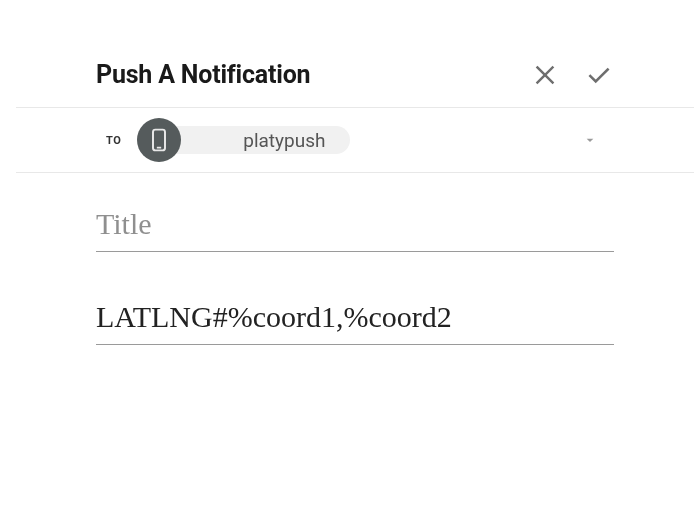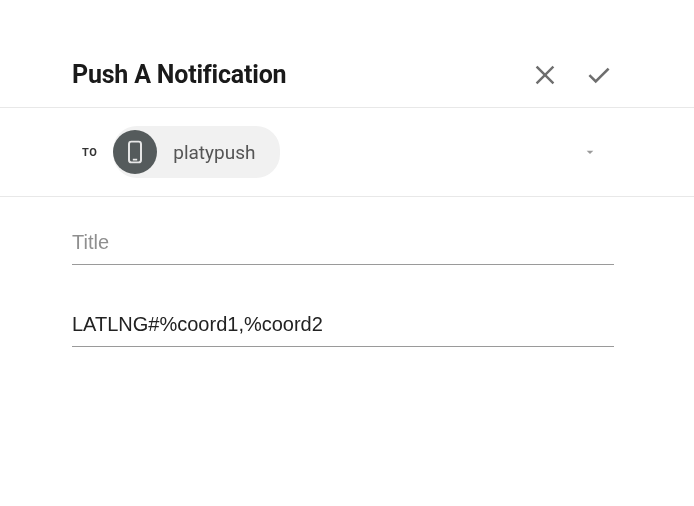--- a/index.html
+++ b/index.html
@@ -3,21 +3,21 @@
   <meta charset="utf-8">
   <style>
     * { box-sizing: border-box; margin: 0; padding: 0; }
     body {
       font-family: -apple-system, BlinkMacSystemFont, "Segoe UI", Roboto, Helvetica, Arial, sans-serif;
       background: #fff;
       width: 694px;
       height: 506px;
       overflow: hidden;
     }
-    .container { padding: 60px 80px 0 72px; }
+    .container { padding: 60px 80px 0 96px; }
     .header {
       display: flex;
       align-items: center;
       justify-content: space-between;
       padding-bottom: 18px;
     }
     .title {
       font-size: 25px;
       font-weight: 700;
       color: #1a1a1a;
@@ -40,22 +40,23 @@
       font-weight: 700;
       color: #333;
       letter-spacing: 0.5px;
       margin-right: 16px;
     }
     .chip {
       display: flex;
       align-items: center;
       background: #f1f1f1;
       border-radius: 24px;
-      height: 52px;
+      height: 28px;
       padding-right: 24px;
+      gap: 46px;
     }
     .chip-avatar {
       width: 44px;
       height: 44px;
       border-radius: 50%;
       background: #555b5c;
       display: flex;
       align-items: center;
       justify-content: center;
       color: #e8e8e8;
@@ -66,24 +67,24 @@
       margin-left: 16px;
       font-weight: 400;
     }
     .spacer { flex: 1; }
     .chevron { color: #9a9a9a; display: flex; padding-right: 6px; }
     .fields { padding: 28px 0 0 0; }
     .field {
       border: none;
       border-bottom: 1px solid #9a9a9a;
       width: 100%;
-      font-size: 20px;
+      font-size: 30px;
       padding: 6px 0 10px 0;
       outline: none;
-      font-family: Liberation Sans, sans-serif;
+      font-family: Liberation Serif, serif;
       color: #222;
       background: transparent;
     }
     .field::placeholder { color: #8f8f8f; font-weight: 400; }
     .field-gap { height: 42px; }
   </style>
 </head>
 <body>
 
 <div class="container">

